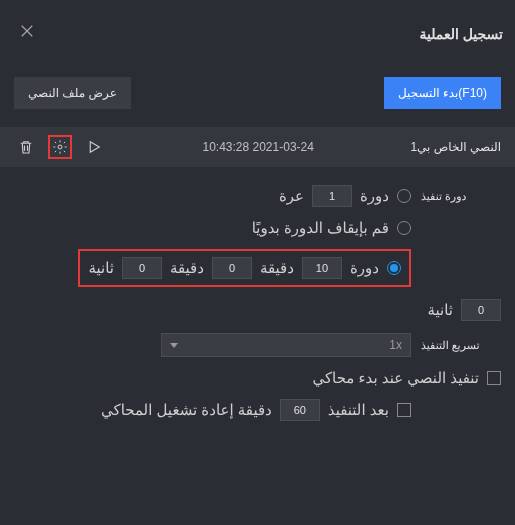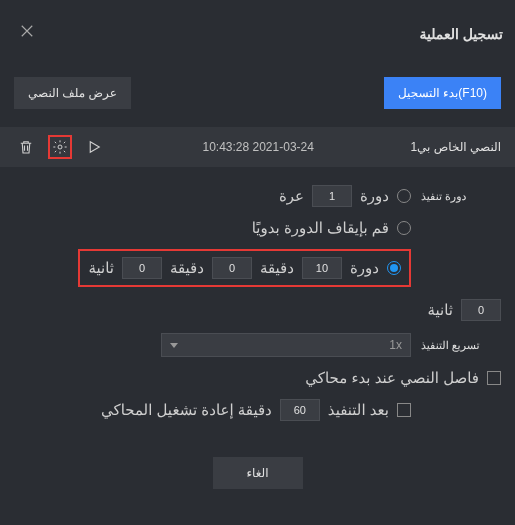--- a/index.html
+++ b/index.html
@@ -225,31 +225,30 @@
       <div class="select">
         <span>1x</span>
         <span class="chevron"></span>
       </div>
     </div>
   </div>
 
   <div class="row">
     <div class="row-content">
       <span class="checkbox"></span>
-      <span class="unit">فاصل النصي عند بدء محاكي</span>
+      <span class="unit">تنفيذ النصي عند بدء محاكي</span>
     </div>
   </div>
 
   <div class="row">
     <div class="row-label"></div>
     <div class="row-content">
       <span class="checkbox"></span>
       <span class="unit">بعد التنفيذ</span>
       <input class="num-input" value="60" style="">
       <span class="unit">دقيقة إعادة تشغيل المحاكي</span>
     </div>
   </div>
 
 </div>
 
 <div class="footer">
-  <button class="btn">الغاء</button>
 </div>
 
 </body></html>

